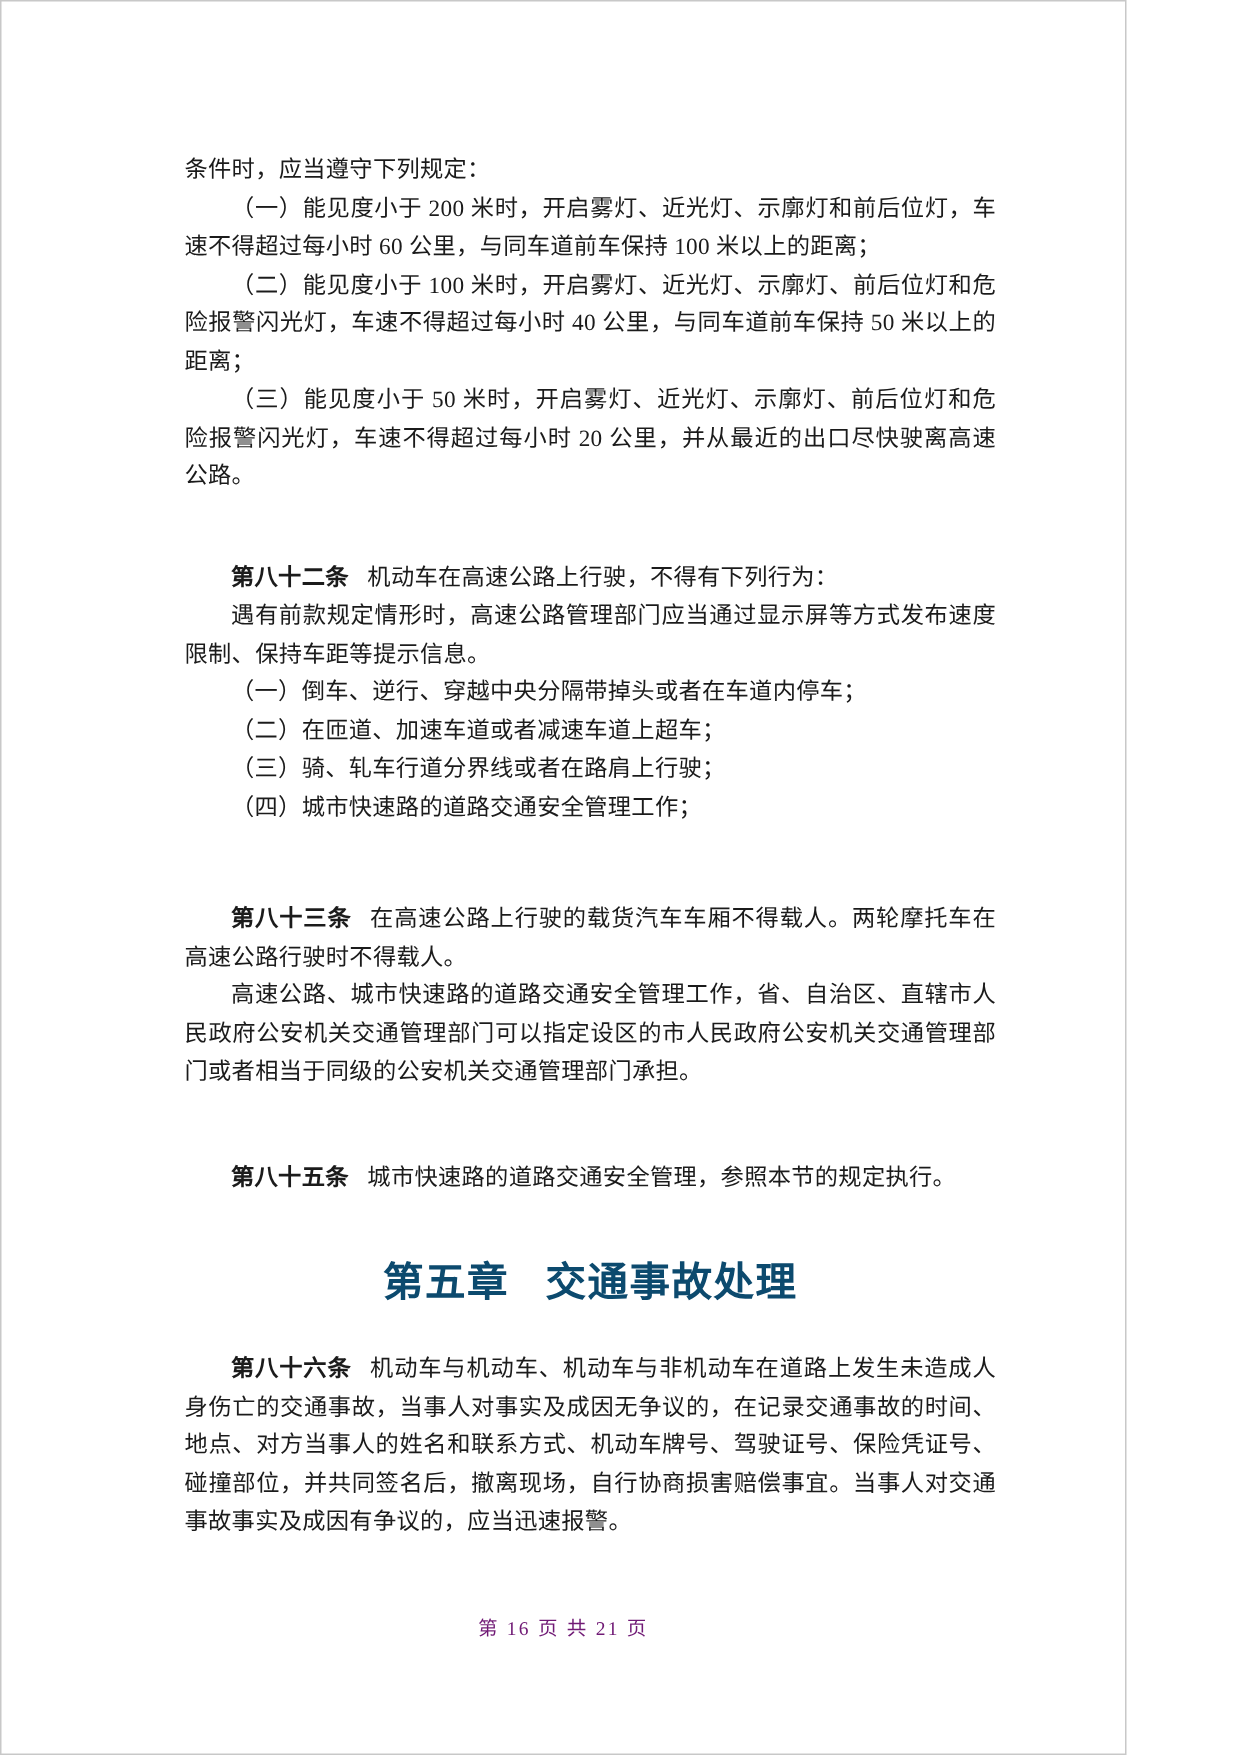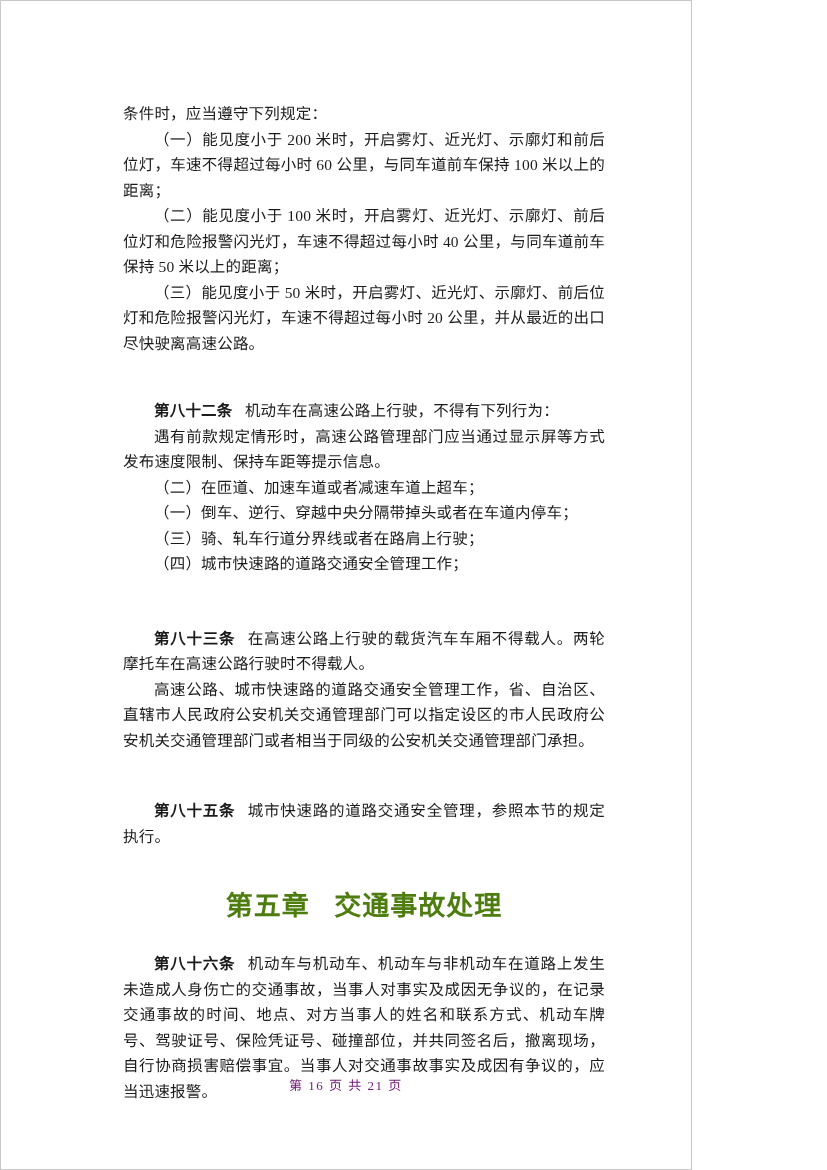--- a/index.html
+++ b/index.html
@@ -3,21 +3,21 @@
 <meta charset="utf-8">
 <style>
   html, body {
     margin: 0;
     padding: 0;
     background: #ffffff;
     font-family: "Liberation Serif", "DejaVu Serif", serif;
   }
   .page {
     position: relative;
-    width: 692px;
+    width: 751px;
     height: 1170px;
     box-sizing: border-box;
     background: #ffffff;
     border: 1px solid #c8c8c8;
     padding: 100px 86px 0 122px;
     overflow: hidden;
     color: #1b1b1b;
   }
   .doc p {
     margin: 0;
@@ -38,21 +38,21 @@
   .mt84 { margin-top: 46px !important; }
   .mt85 { margin-top: 45px !important; }
   .mt86 { margin-top: 27px !important; }
   .chapter {
     margin: 39px 0 0 0;
     text-align: center;
     font-family: "Liberation Sans", "DejaVu Sans", sans-serif;
     font-weight: bold;
     font-size: 27px;
     line-height: 36px;
-    color: #4d7c0f;
+    color: #0c4a6e;
     letter-spacing: 1px;
   }
   .chapter .ch-num { margin-right: 0.9em; }
   .footer {
     position: absolute;
     left: 0;
     top: 1076px;
     width: 100%;
     text-align: center;
     font-size: 13px;
@@ -68,22 +68,22 @@
   <div class="doc">
 
     <p class="noind">条件时，应当遵守下列规定：</p>
 
     <p class="ind">（一）能见度小于 200 米时，开启雾灯、近光灯、示廓灯和前后位灯，车速不得超过每小时 60 公里，与同车道前车保持 100 米以上的距离；</p>
     <p class="ind">（二）能见度小于 100 米时，开启雾灯、近光灯、示廓灯、前后位灯和危险报警闪光灯，车速不得超过每小时 40 公里，与同车道前车保持 50 米以上的距离；</p>
     <p class="ind">（三）能见度小于 50 米时，开启雾灯、近光灯、示廓灯、前后位灯和危险报警闪光灯，车速不得超过每小时 20 公里，并从最近的出口尽快驶离高速公路。</p>
     <p class="ind mt82"><span class="lead">第八十二条</span><span>机动车在高速公路上行驶，不得有下列行为：</span></p>
 
     <p class="ind">遇有前款规定情形时，高速公路管理部门应当通过显示屏等方式发布速度限制、保持车距等提示信息。</p>
+    <p class="ind">（一）倒车、逆行、穿越中央分隔带掉头或者在车道内停车；</p>
     <p class="ind">（二）在匝道、加速车道或者减速车道上超车；</p>
-    <p class="ind">（一）倒车、逆行、穿越中央分隔带掉头或者在车道内停车；</p>
     <p class="ind">（三）骑、轧车行道分界线或者在路肩上行驶；</p>
     <p class="ind">（四）城市快速路的道路交通安全管理工作；</p>
 
     <p class="ind mt83"><span class="lead">第八十三条</span><span>在高速公路上行驶的载货汽车车厢不得载人。两轮摩托车在高速公路行驶时不得载人。</span></p>
 
 
     <p class="ind">高速公路、城市快速路的道路交通安全管理工作，省、自治区、直辖市人民政府公安机关交通管理部门可以指定设区的市人民政府公安机关交通管理部门或者相当于同级的公安机关交通管理部门承担。</p>
     <p class="ind mt85"><span class="lead">第八十五条</span><span>城市快速路的道路交通安全管理，参照本节的规定执行。</span></p>
 
     <h2 class="chapter"><span class="ch-num">第五章</span><span>交通事故处理</span></h2>

